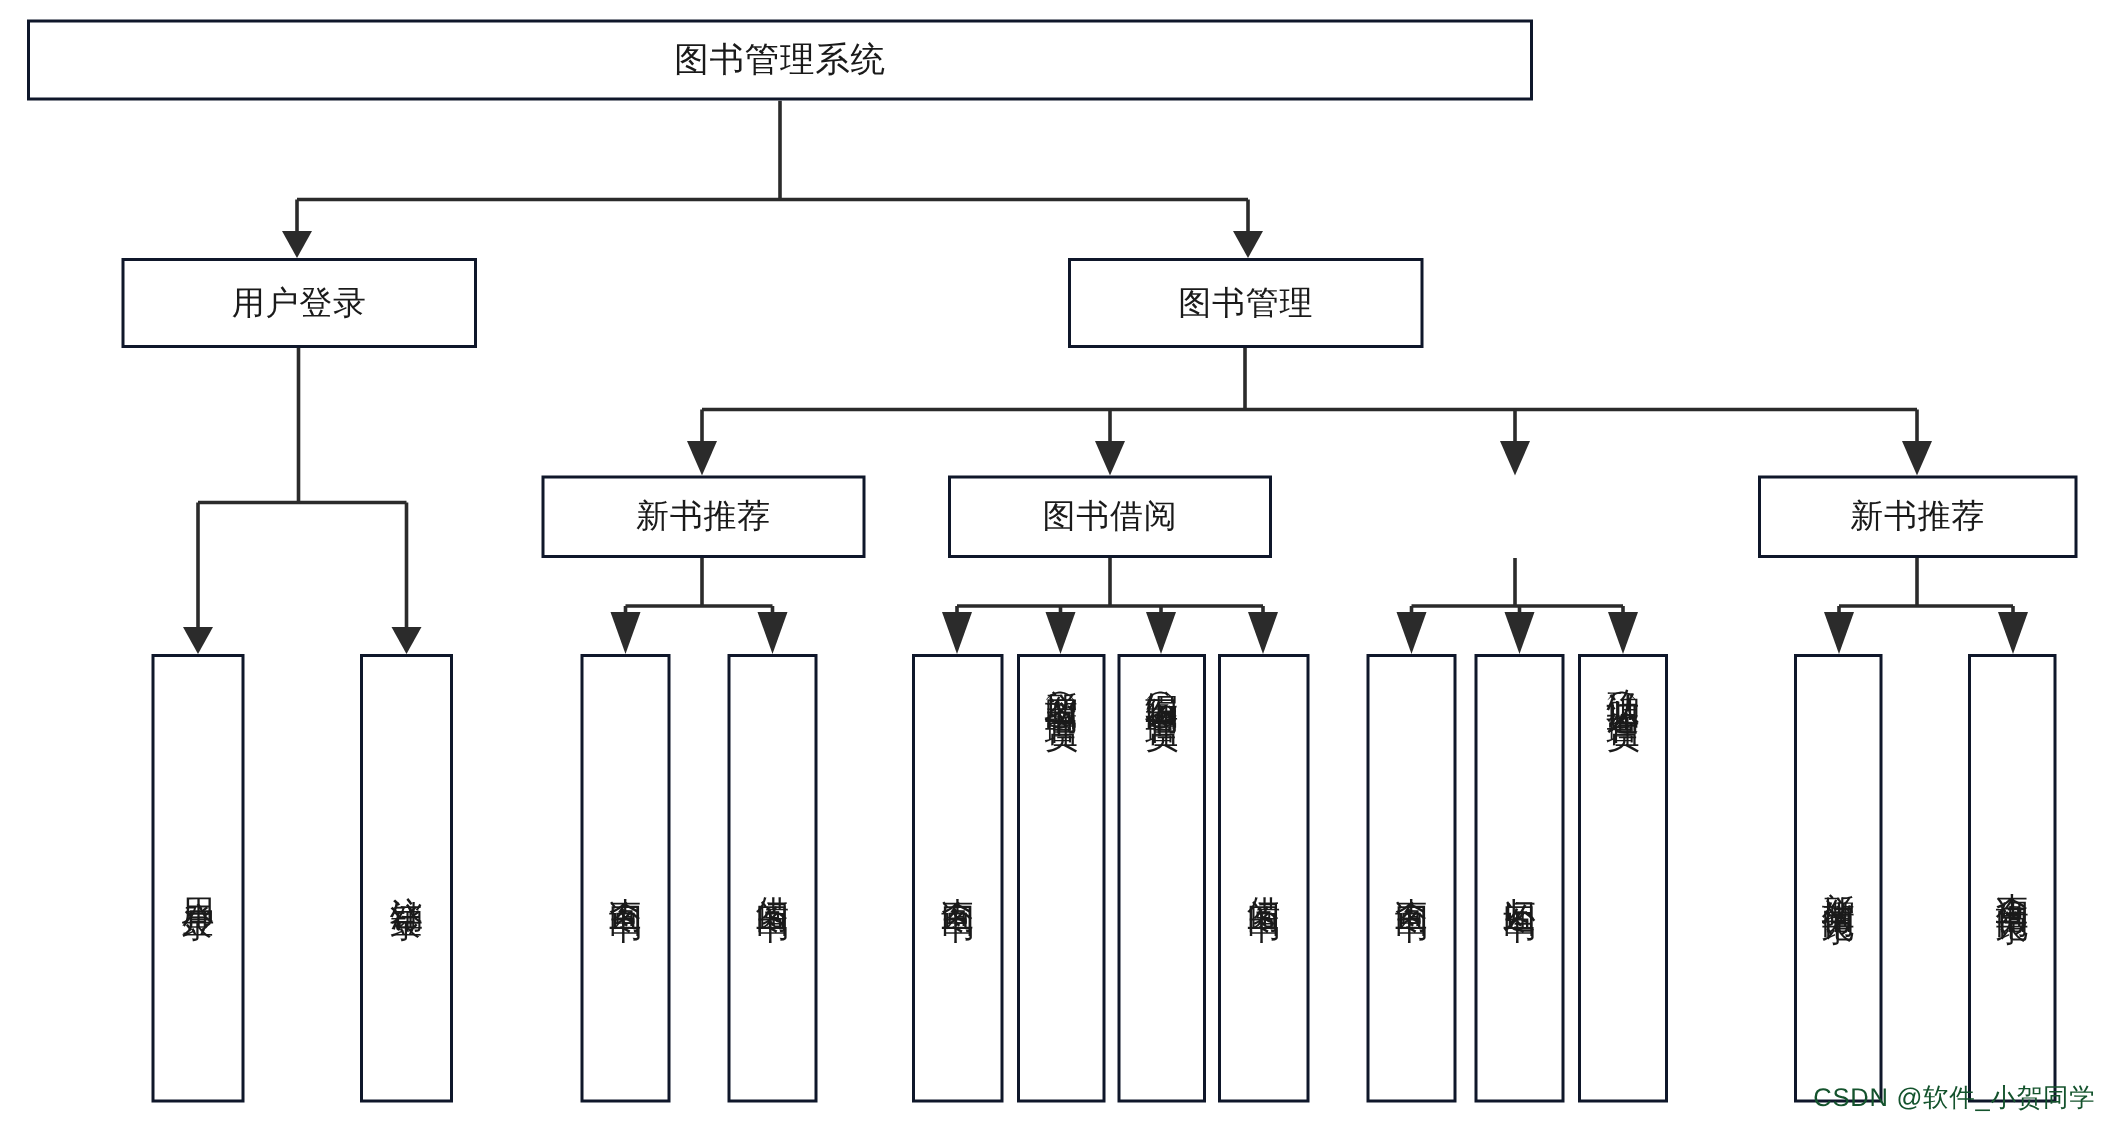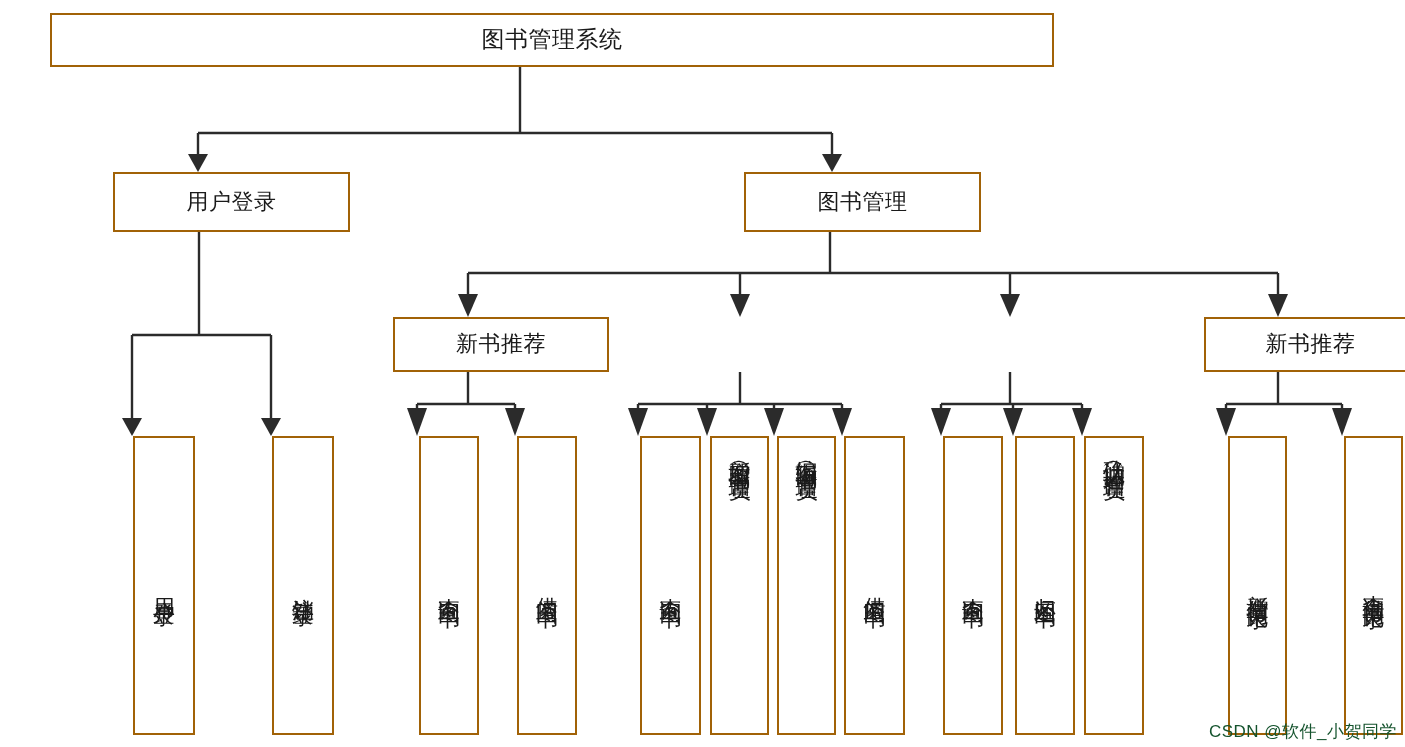--- a/index.html
+++ b/index.html
@@ -15,26 +15,25 @@
     overflow: hidden;
   }
   #diagram-root {
     position: relative;
     width: 1405px;
     height: 747px;
   }
   .node-box {
     position: absolute;
     box-sizing: border-box;
-    border: 2px solid #a16207;
+    border: 2px solid #0f172a;
     background: #ffffff;
     display: flex;
     align-items: center;
     justify-content: center;
-    margin-left: 32px;
   }
   .node-label-h {
     font-size: 22px;
     color: #1a1a1a;
     line-height: 1.1;
     white-space: nowrap;
     letter-spacing: 0.5px;
   }
   .node-box.root .node-label-h { font-size: 23px; }
   .node-box.level1 .node-label-h { font-size: 22px; }
@@ -169,20 +168,23 @@
   <div class="node-box level1" id="node-l1-0" style="left: 81px; top: 172px; width: 237px; height: 60px;">
     <span class="node-label-h">用户登录</span>
   </div>
   <div class="node-box level2" id="node-l2-0" style="left: 361px; top: 317px; width: 216px; height: 55px;">
     <span class="node-label-h">新书推荐</span>
   </div>
 
   <div class="node-box level1" id="node-l1-1" style="left: 712px; top: 172px; width: 237px; height: 60px;">
     <span class="node-label-h">图书管理</span>
   </div>
+  <div class="node-box level2" id="node-l2-1" style="left: 632px; top: 317px; width: 216px; height: 55px;">
+    <span class="node-label-h">图书借阅</span>
+  </div>
   <div class="node-box level2" id="node-l2-3" style="left: 1172px; top: 317px; width: 213px; height: 55px;">
     <span class="node-label-h">新书推荐</span>
   </div>
 
   <div id="leaf-container">
       <div class="node-box leaf" style="left: 101px; top: 436px; width: 62px; height: 299px;">
         <div class="leaf-inner">
           <span class="node-label-v">用户登录</span>
         </div>
       </div>

